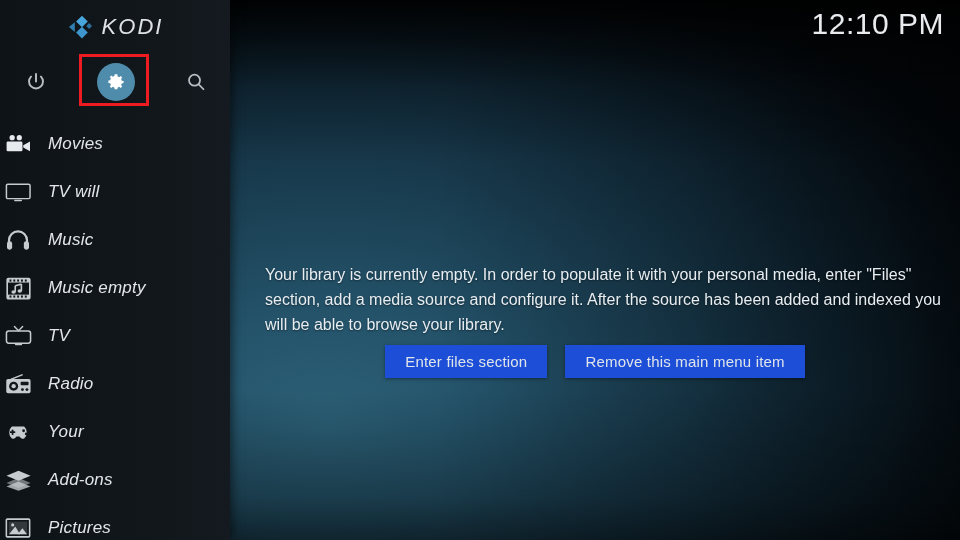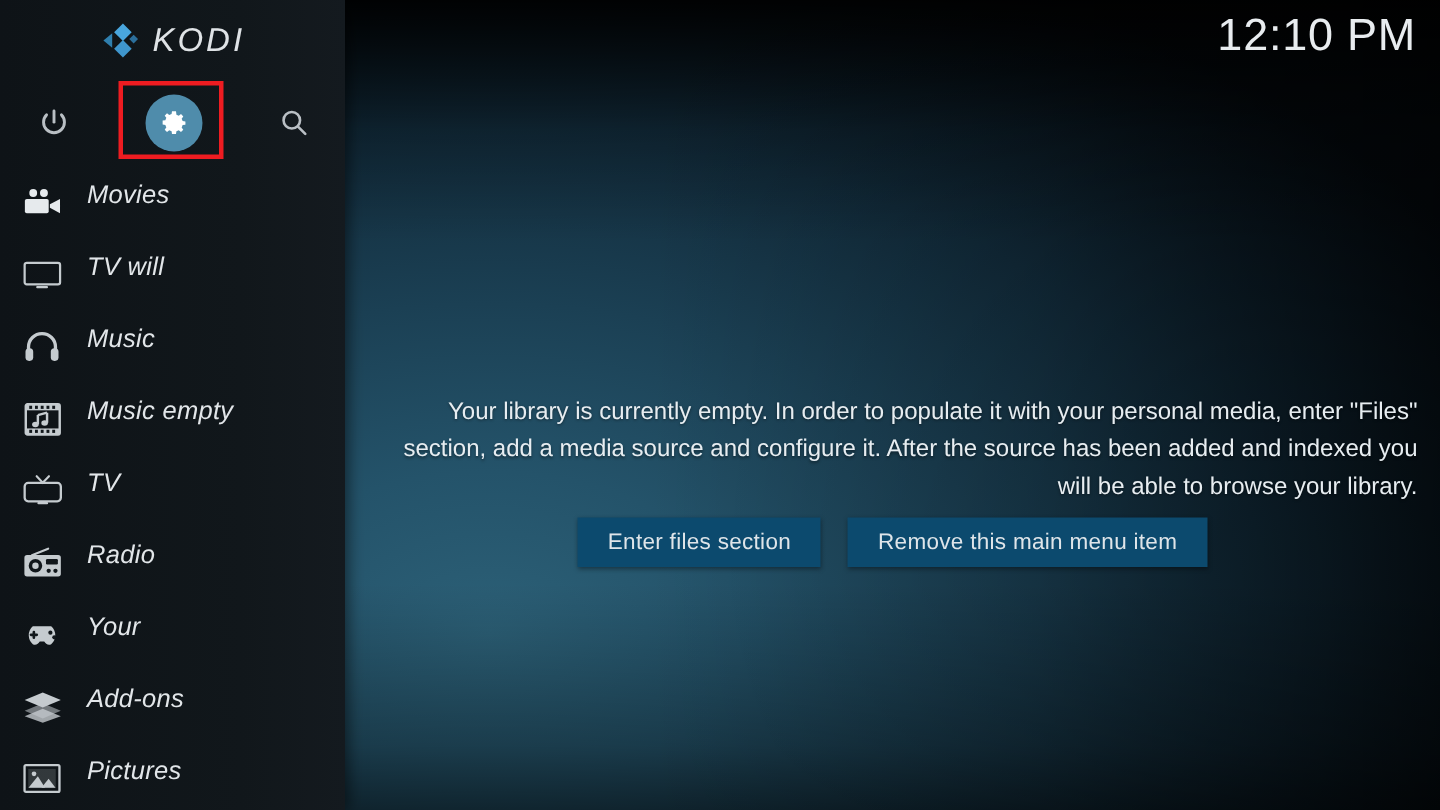--- a/index.html
+++ b/index.html
@@ -126,22 +126,22 @@
   .menu {
     position: absolute;
     left: 0;
     top: 120px;
     width: 230px;
   }
   .menu-item {
     position: relative;
     height: 48px;
     display: flex;
-    align-items: flex-start;
-    padding-left: 10px;
+    align-items: center;
+    padding-left: 0;
     box-sizing: border-box;
   }
   .menu-ico {
     width: 36px;
     height: 30px;
     display: flex;
     align-items: center;
     justify-content: center;
     flex: 0 0 36px;
   }
@@ -170,37 +170,37 @@
   .main {
     position: absolute;
     left: 230px; top: 0;
     width: 730px; height: 540px;
   }
   .empty-msg {
     position: absolute;
     left: 35px;
     top: 262px;
     width: 680px;
-    text-align: right;
+    text-align: left;
     color: #e7edf1;
     font-size: 16px;
     line-height: 25px;
     text-shadow: 0 1px 2px rgba(0,0,0,0.45);
   }
   .btn-row {
     position: absolute;
     left: 0;
     top: 345px;
     width: 730px;
     display: flex;
     justify-content: center;
     gap: 18px;
   }
   .kbtn {
-    background: #0c4a6e;
+    background: #1d4ed8;
     color: #dfe5e9;
     font-size: 15px;
     border: none;
     height: 33px;
     padding: 0 20px;
     font-family: "Liberation Sans", sans-serif;
     letter-spacing: 0.2px;
     box-shadow: 0 1px 3px rgba(0,0,0,0.4);
     cursor: pointer;
     white-space: nowrap;

